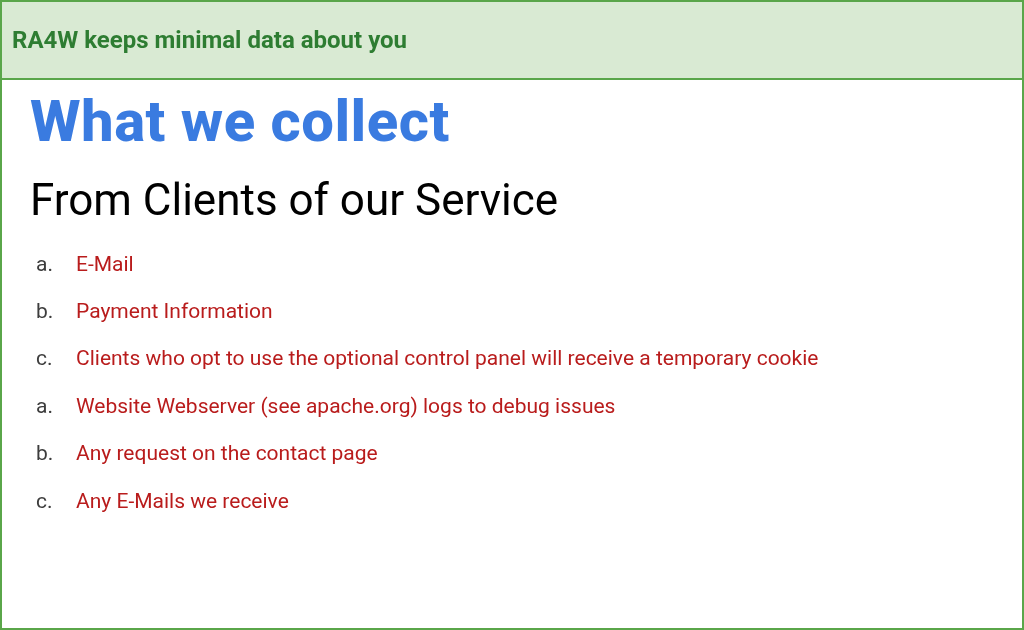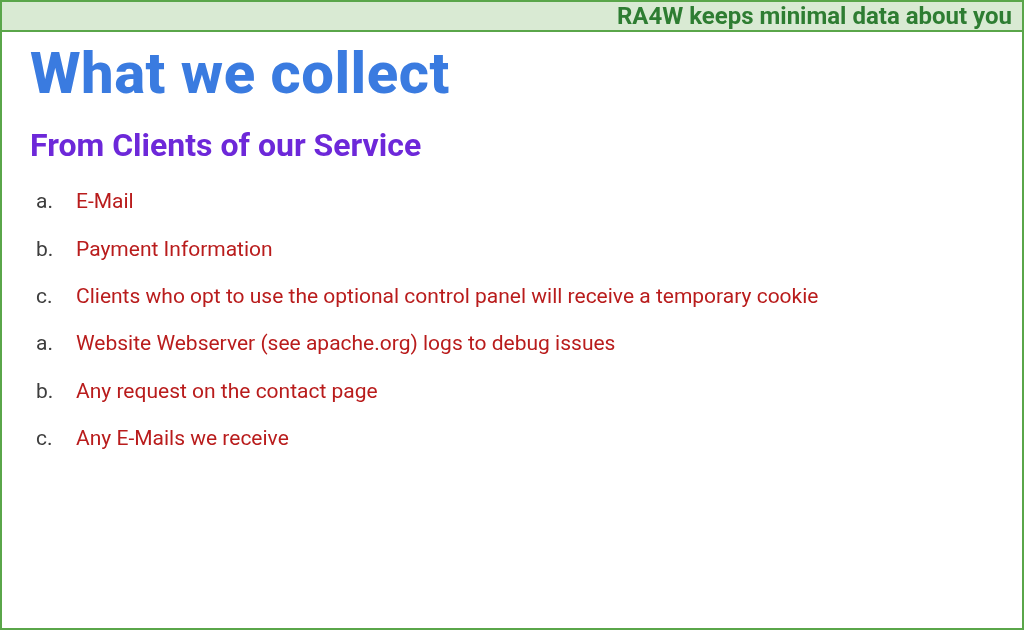--- a/index.html
+++ b/index.html
@@ -16,22 +16,22 @@
     .outer {
       width: 1024px;
       height: 630px;
       border: 2px solid #5aa64a;
       display: flex;
       flex-direction: column;
     }
     .banner {
       background: #d9ead3;
       border-bottom: 2px solid #5aa64a;
-      text-align: right;
-      padding: 0 10px;
+      text-align: left;
+      padding: 24px 10px;
     }
     .banner-text {
       color: #2e7d32;
       font-weight: 700;
       font-size: 24px;
     }
     .content {
       padding: 10px 28px 20px 28px;
       flex: 1;
     }
@@ -47,23 +47,23 @@
         rgba(255,255,255,0) 0px,
         rgba(255,255,255,0) 12px,
         rgba(255,255,255,1) 12px,
         rgba(255,255,255,1) 17px
       );
       -webkit-background-clip: text;
       background-clip: text;
       display: inline-block;
     }
     .section-heading {
-      color: #6d28d9;
-      font-weight: 700;
-      font-size: 32px;
+      color: #000000;
+      font-weight: 400;
+      font-size: 44px;
       margin-top: 6px;
       margin-bottom: 14px;
       line-height: 1.2;
     }
     .section-heading.second {
       margin-top: 28px;
     }
     ol.lettered {
       list-style: none;
       counter-reset: item;

